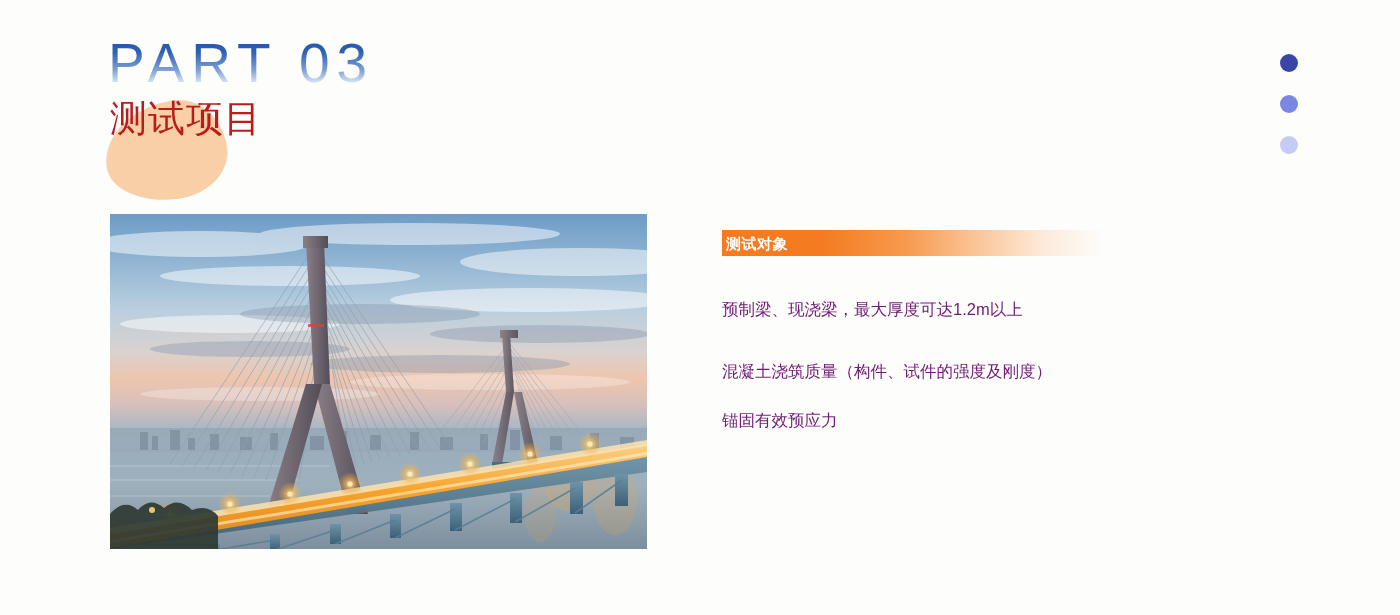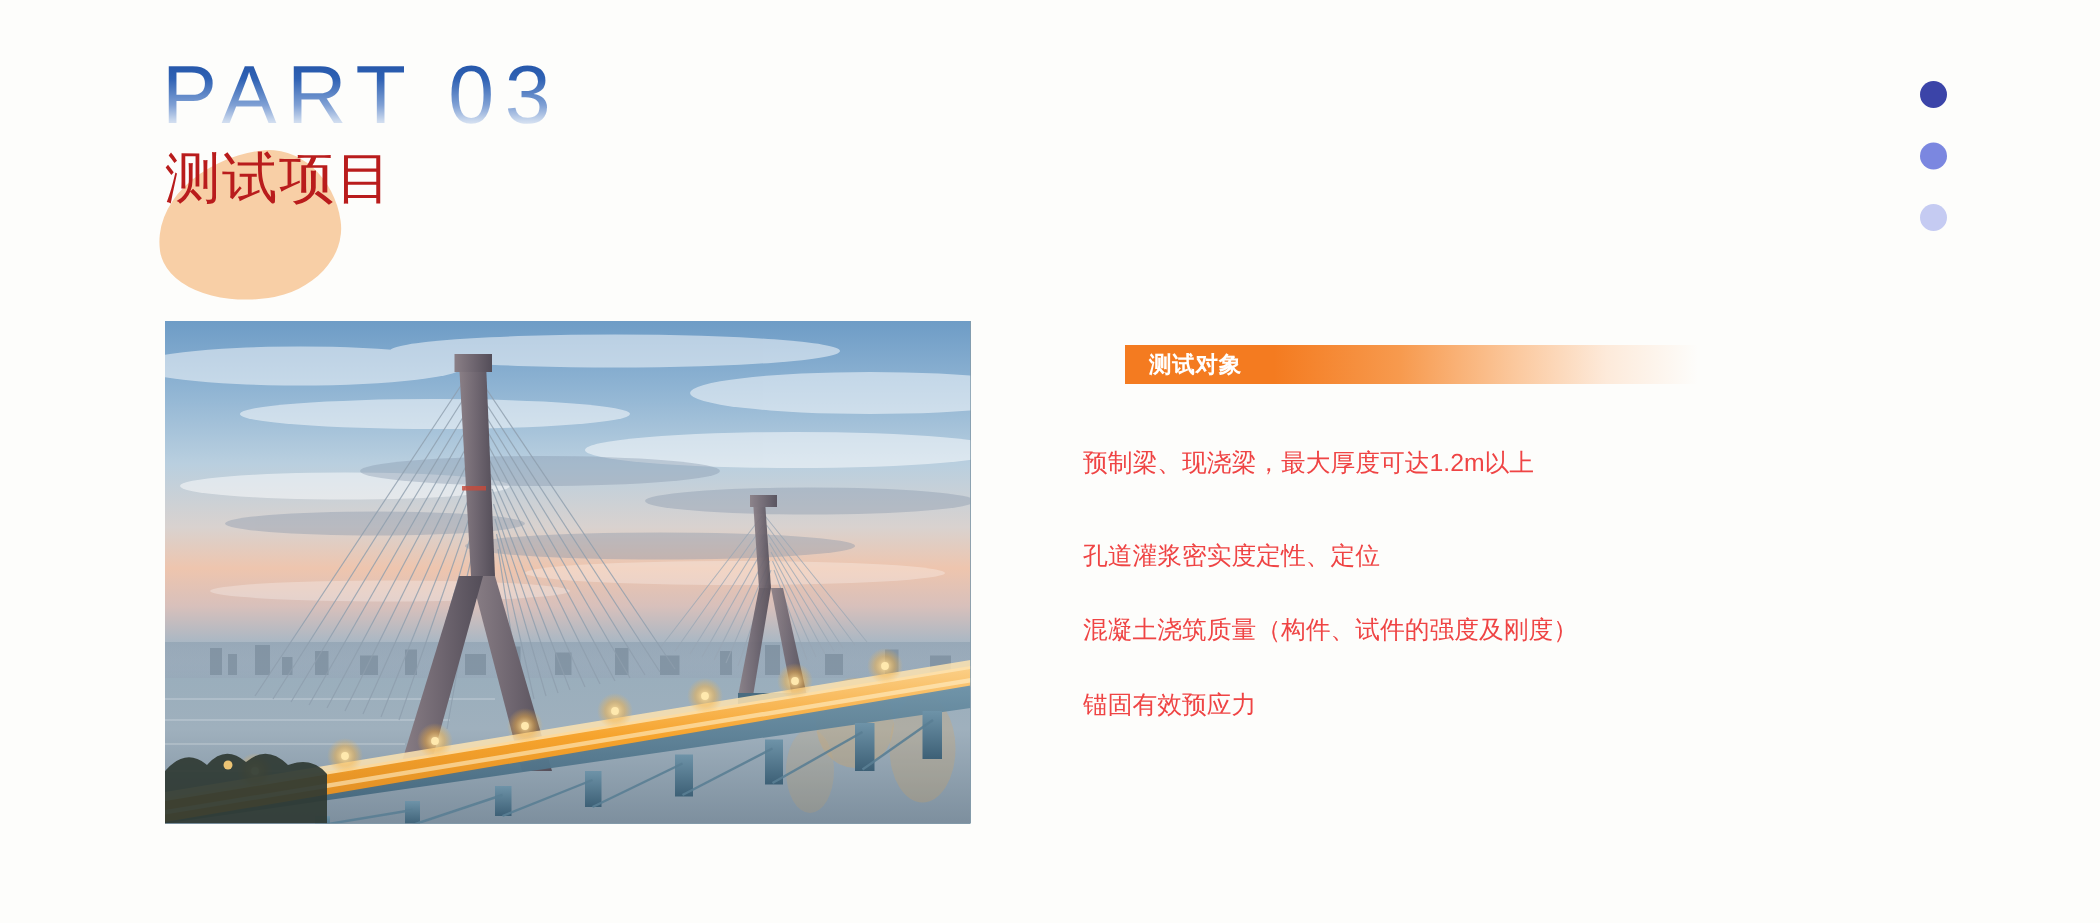--- a/index.html
+++ b/index.html
@@ -99,41 +99,40 @@
     left: 722px;
     top: 230px;
     width: 480px;
   }
 
   .section-bar {
     width: 382px;
     height: 26px;
     display: flex;
     align-items: center;
-    padding-left: 16px;
+    padding-left: 4px;
     background: linear-gradient(to right,
                 #f47b20 0%,
                 #f47b20 26%,
                 #f79a4e 48%,
                 #fbc89d 68%,
                 #fdeada 84%,
                 #fdfdfb 100%);
-    margin-left: 28px;
   }
   .section-bar-label {
     color: #ffffff;
     font-size: 15px;
     font-weight: bold;
     letter-spacing: 0.5px;
     line-height: 1;
   }
 
   .body-line {
     font-size: 16.5px;
-    color: #ef4444;
+    color: #701a75;
     line-height: 1;
     white-space: nowrap;
   }
 
   .block-object .body-line { margin-top: 45px; margin-left: 0px; }
 
   .block-content { margin-top: 45px; }
   .block-content .body-line { margin-top: 0; }
   .block-content .body-line + .body-line { margin-top: 33px; }
   .block-content .list-wrap { margin-top: 44px; }
@@ -378,19 +377,18 @@
 
   <div class="block-object">
     <div class="section-bar">
       <span class="section-bar-label">测试对象</span>
     </div>
     <div class="body-line">预制梁、现浇梁，最大厚度可达1.2m以上</div>
   </div>
 
   <div class="block-content">
     <div class="list-wrap">
-      <div class="body-line">孔道灌浆密实度定性、定位</div>
       <div class="body-line">混凝土浇筑质量（构件、试件的强度及刚度）</div>
       <div class="body-line">锚固有效预应力</div>
     </div>
   </div>
 
 </div>
 
 </body></html>

